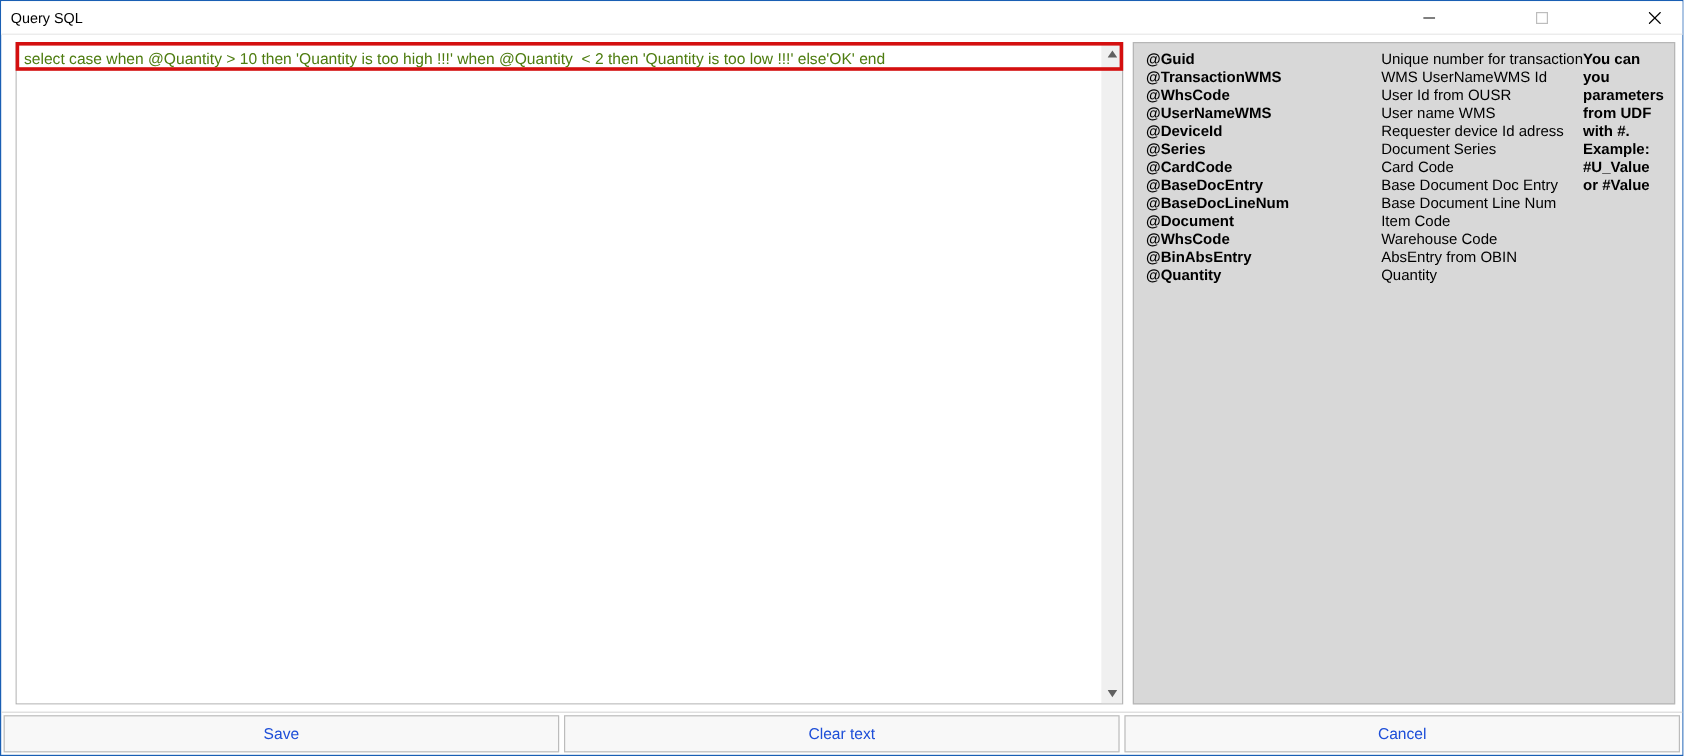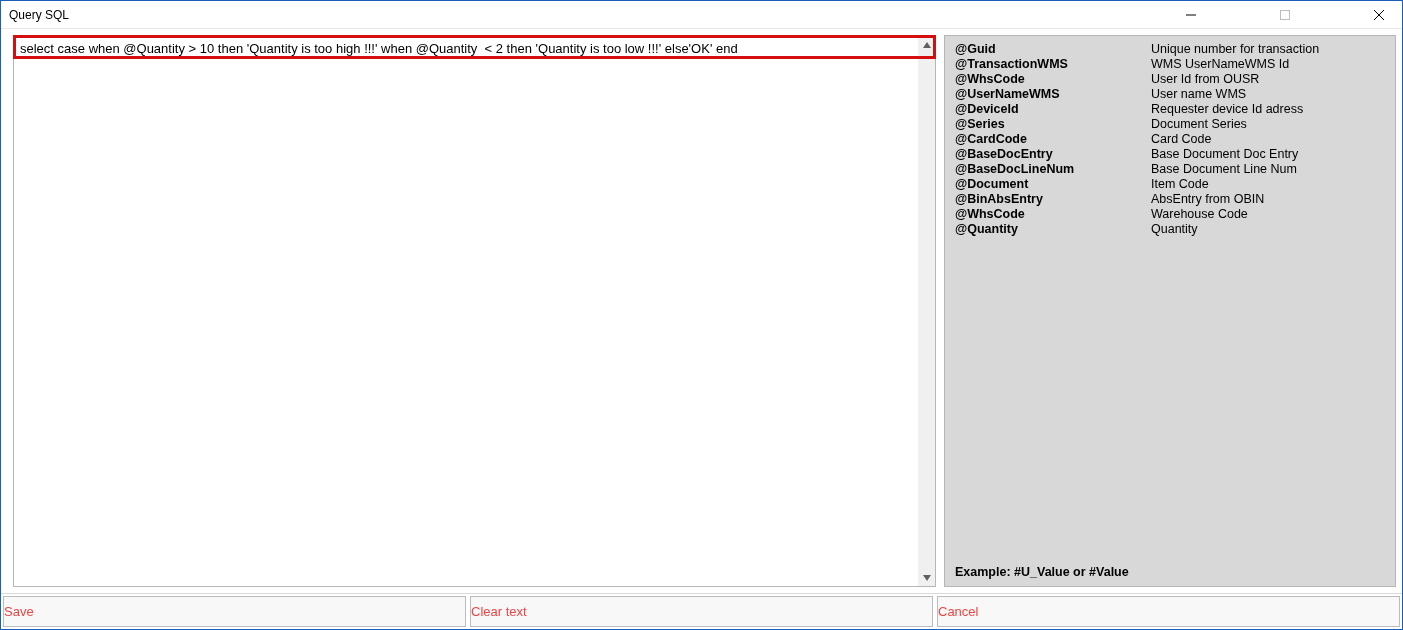--- a/index.html
+++ b/index.html
@@ -80,21 +80,21 @@
   }
   .editor-text {
     flex: 1 1 auto;
     border: none;
     outline: none;
     resize: none;
     padding: 4px 6px;
     font-family: Arial, Helvetica, sans-serif;
     font-size: 13px;
     line-height: 18px;
-    color: #000000;
+    color: #4d7c0f;
     white-space: pre;
     overflow: hidden;
   }
   .editor-scroll {
     width: 17px;
     background: #f0f0f0;
     display: flex;
     flex-direction: column;
   }
   .scroll-arrow {
@@ -107,21 +107,21 @@
   }
   .scroll-track { flex: 1 1 auto; background: #f0f0f0; }
 
   .help-panel {
     width: 452px;
     flex-shrink: 0;
     background: #d8d8d8;
     border: 1px solid #b6b6b6;
     padding: 6px 12px 6px 10px;
     display: flex;
-    flex-direction: column;
+    flex-direction: row;
     font-size: 12.5px;
     line-height: 15px;
     color: #000;
   }
   .help-table {
     flex: 0 0 auto;
   }
   .help-row { display: flex; }
   .help-key {
     width: 196px;
@@ -144,23 +144,23 @@
     border-top: 1px solid #d9d9d9;
     flex-shrink: 0;
   }
   .btn {
     flex: 1 1 0;
     background: #f8f8f8;
     border: 1px solid #bcbcbc;
     margin: 2px 2px;
     display: flex;
     align-items: center;
-    justify-content: flex-start;
+    justify-content: center;
     font-size: 13px;
-    color: #ef4444;
+    color: #1d4ed8;
     cursor: pointer;
   }
 </style>
 </head>
 <body>
 
 <div class="window">
 
   <div class="titlebar">
     <span class="title-text">Query SQL</span>
@@ -243,36 +243,37 @@
           </div>
           <div class="help-row">
             <span class="help-key">@BaseDocLineNum</span>
             <span class="help-val">Base Document Line Num</span>
           </div>
           <div class="help-row">
             <span class="help-key">@Document</span>
             <span class="help-val">Item Code</span>
           </div>
           <div class="help-row">
+            <span class="help-key">@WhsCode</span>
+            <span class="help-val">Warehouse Code</span>
+          </div>
+          <div class="help-row">
             <span class="help-key">@BinAbsEntry</span>
             <span class="help-val">AbsEntry from OBIN</span>
           </div>
           <div class="help-row">
-            <span class="help-key">@WhsCode</span>
-            <span class="help-val">Warehouse Code</span>
-          </div>
-          <div class="help-row">
             <span class="help-key">@Quantity</span>
             <span class="help-val">Quantity</span>
           </div>
         </div>
 
         <div class="help-spacer"></div>
 
         <div class="help-note">
+          <div>You can you parameters from UDF with #.</div>
           <div>Example: #U_Value or #Value</div>
         </div>
       </div>
 
     </div>
 
     <div class="button-row">
       <div class="btn">
         <span>Save</span>
       </div>

